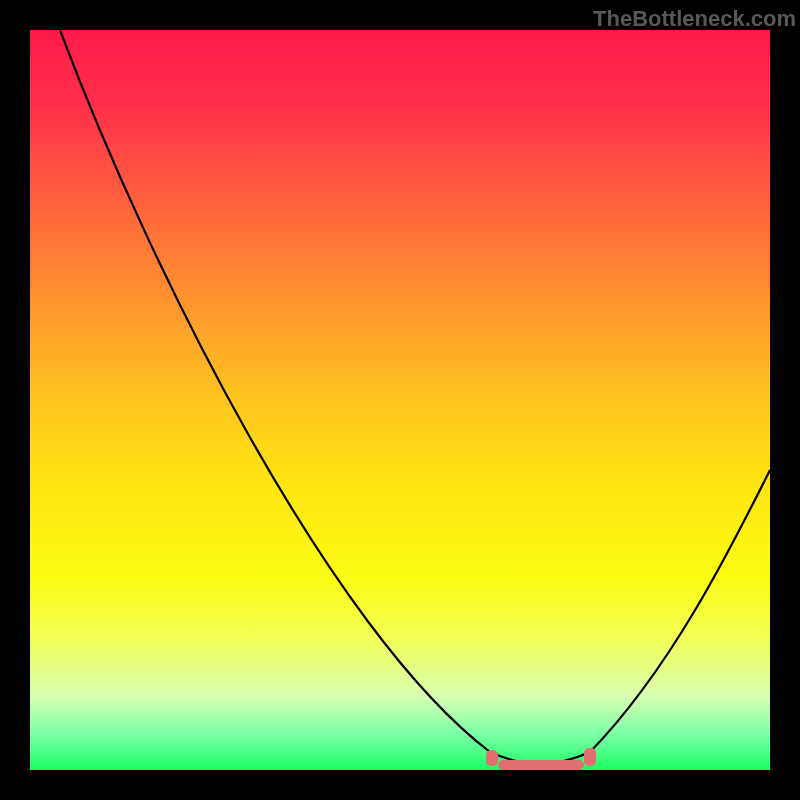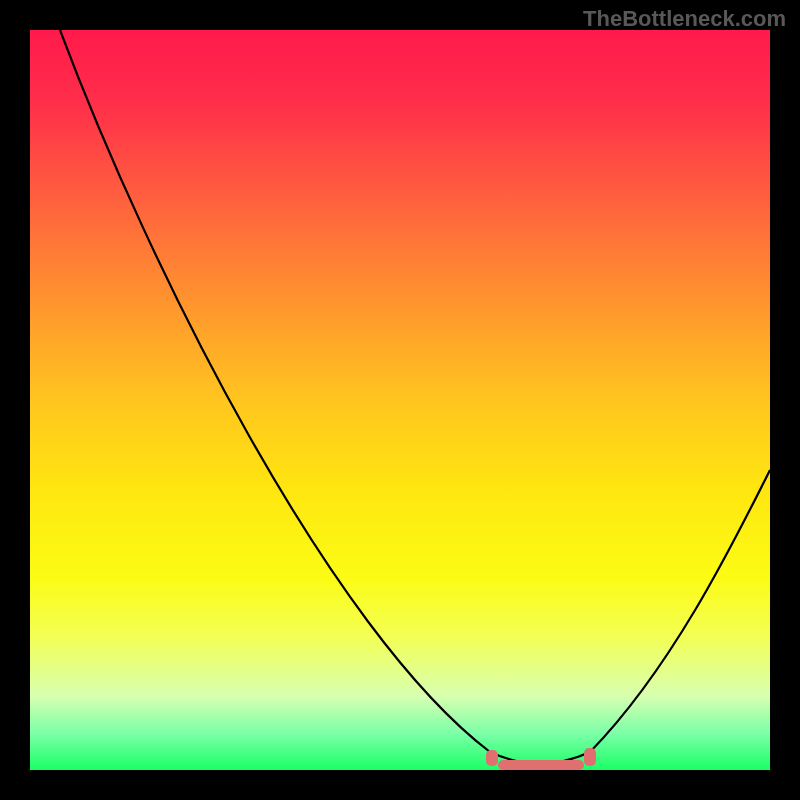--- a/index.html
+++ b/index.html
@@ -1,18 +1,18 @@
 <!DOCTYPE html>
 <html><head>
 <meta charset="utf-8">
 <style>
   * { margin: 0; padding: 0; box-sizing: border-box; }
   body { width: 800px; height: 800px; background: #000; position: relative; }
   .container { width: 800px; height: 800px; position: relative; }
-  .watermark { position: absolute; top: 6px; right: 14px; font-family: Arial, sans-serif; font-size: 22px; font-weight: bold; color: #585858; z-index: 10; }
+  .watermark { position: absolute; top: 6px; right: 4px; font-family: Arial, sans-serif; font-size: 22px; font-weight: bold; color: #585858; z-index: 10; }
   .plot-area { position: absolute; top: 30px; left: 30px; width: 740px; height: 740px; }
   .grad { position: absolute; top: 0; left: 0; width: 100%; height: 100%; background: linear-gradient(to bottom,
       #ff1a4b 0%,
       #ff2f4a 10%,
       #ff5d3f 22%,
       #ff8e30 35%,
       #ffc51f 50%,
       #ffe610 62%,
       #fbfc14 74%,
       #f3ff55 82%,

